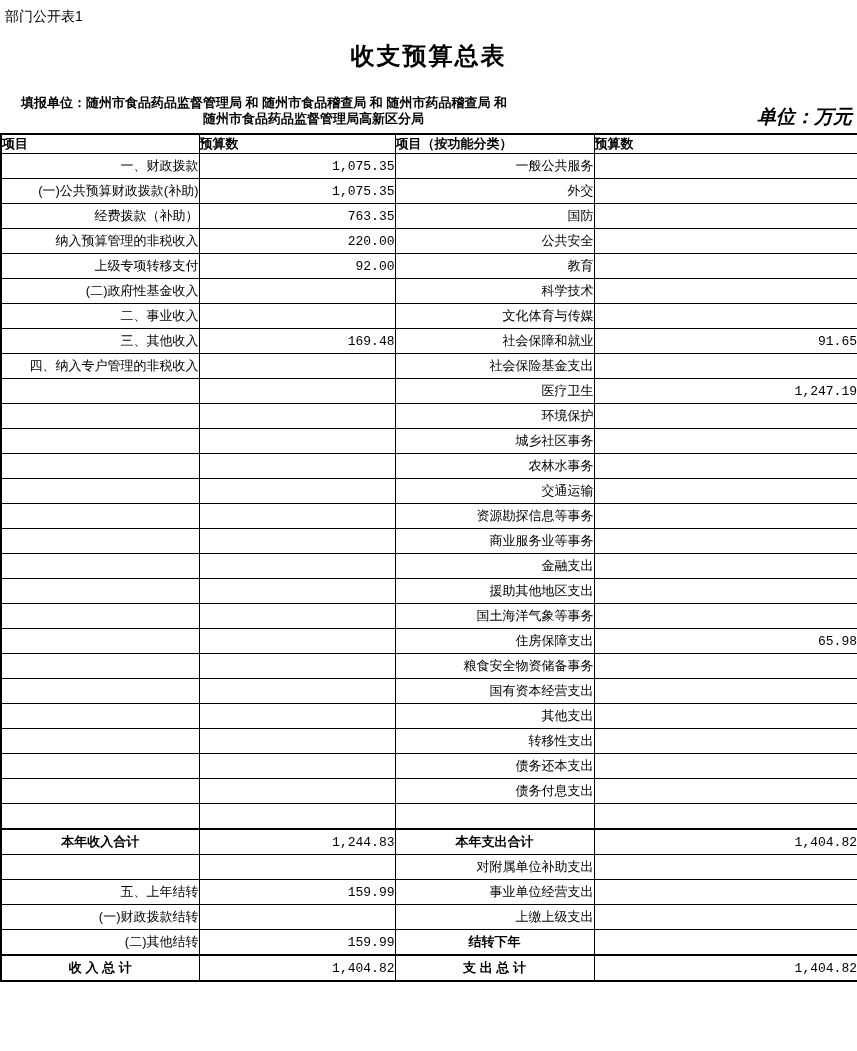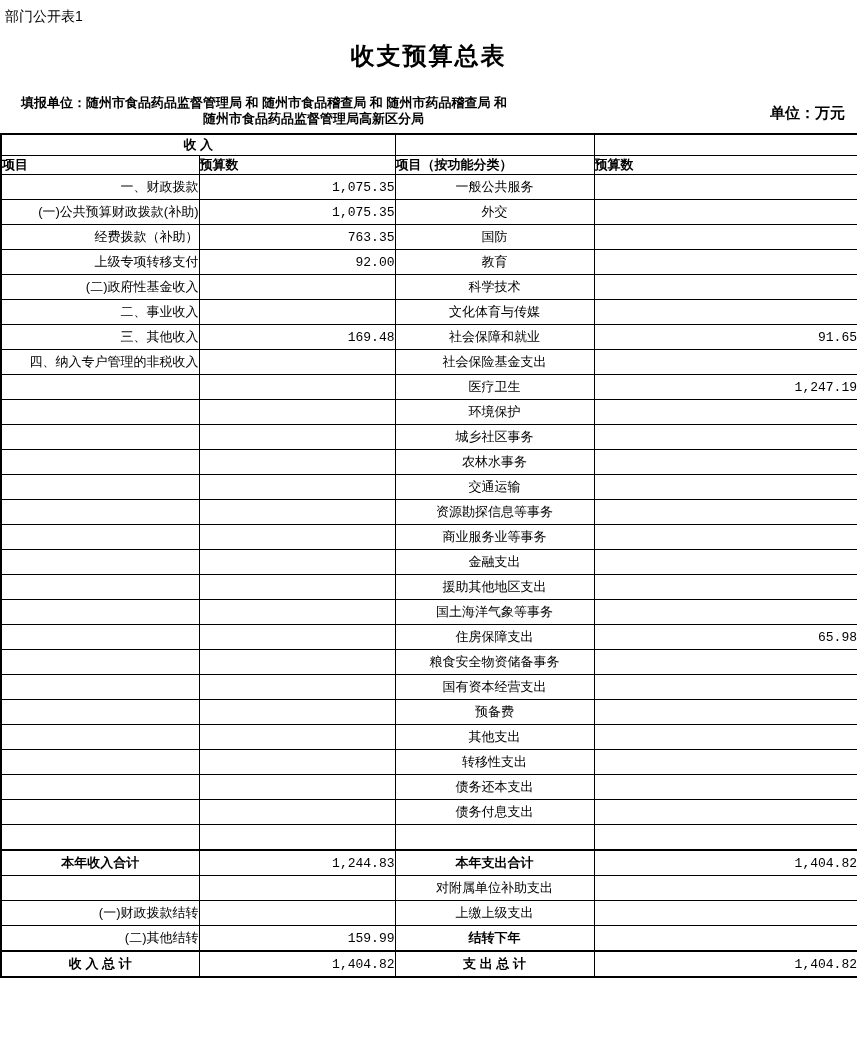--- a/index.html
+++ b/index.html
@@ -11,40 +11,40 @@
   .doc-label { position:absolute; top:8px; left:5px; font-size:14px; font-weight:normal; }
   .title {
     position:absolute; top:40px; left:0; width:857px; text-align:center;
     font-size:24px; font-weight:bold; letter-spacing:2px;
   }
   .filler {
     position:absolute; top:95px; left:21px; width:585px;
     font-size:13px; font-weight:bold; line-height:16px; white-space:nowrap;
   }
   .filler .line2 { text-align:center; white-space:nowrap; }
-  .unit { position:absolute; top:104px; right:12px; font-size:15px; font-weight:bold; }
+  .unit { position:absolute; top:104px; right:5px; font-size:19px; font-weight:bold;font-style:italic; }
 
   table.budget {
     position:absolute; top:133px; left:0; width:857px;
     border-collapse:collapse; table-layout:fixed;
     border:2px solid #000;
   }
   .budget td {
     border:1px solid #000; padding:0; overflow:hidden; white-space:nowrap;
     font-size:13px; vertical-align:middle;
   }
   .gh  { font-weight:bold; text-align:center; font-size:14px; white-space:pre; height:20px; }
   .ch  { font-weight:bold; text-align:left; font-size:13px; height:16px;margin-top:24px; }
   tr.data td { height:24px; }
   .c-item { text-align:right; }
   .c-num  {
     text-align:right; padding-right:2px;
     font-family:"Liberation Mono","DejaVu Sans Mono",monospace; font-size:13px;
   }
-  .c-out  { text-align:center; padding-left:3px; }
+  .c-out  { text-align:right; padding-left:3px; }
   .bc { font-weight:bold; text-align:center; white-space:pre; padding-left:0 !important; }
   tr.thick td { border-top-width:2px; }
 </style>
 </head>
 <body>
 
 <div class="doc-label">部门公开表1</div>
 <div class="title">收支预算总表</div>
 <div class="filler">
   <div class="line1">填报单位：随州市食品药品监督管理局 和 随州市食品稽查局 和 随州市药品稽查局 和</div>
@@ -53,25 +53,20 @@
 <div class="unit">单位：万元</div>
 
 <table class="budget">
   <colgroup>
     <col style="width:198px">
     <col style="width:196px">
     <col style="width:199px">
     <col style="width:264px">
   </colgroup>
   <tbody>
-    <tr>
-      <td colspan="2" class="gh">收      入</td>
-      <td class="gh"></td>
-      <td class="gh"></td>
-    </tr>
     <tr>
       <td class="ch">项目</td>
       <td class="ch">预算数</td>
       <td class="ch">项目（按功能分类）</td>
       <td class="ch">预算数</td>
     </tr>
   <tr class="data">
         <td class="c-item" style="padding-left: 5px;">一、财政拨款</td>
         <td class="c-num">1,075.35</td>
         <td class="c-out">一般公共服务</td>
@@ -83,20 +78,26 @@
         <td class="c-out">外交</td>
         <td class="c-num"></td>
       </tr>
       <tr class="data">
         <td class="c-item" style="padding-left: 20px;">经费拨款（补助）</td>
         <td class="c-num">763.35</td>
         <td class="c-out">国防</td>
         <td class="c-num"></td>
       </tr>
       <tr class="data">
+        <td class="c-item" style="padding-left: 31px;">纳入预算管理的非税收入</td>
+        <td class="c-num">220.00</td>
+        <td class="c-out">公共安全</td>
+        <td class="c-num"></td>
+      </tr>
+      <tr class="data">
         <td class="c-item" style="padding-left: 31px;">上级专项转移支付</td>
         <td class="c-num">92.00</td>
         <td class="c-out">教育</td>
         <td class="c-num"></td>
       </tr>
       <tr class="data">
         <td class="c-item" style="padding-left: 10px;">(二)政府性基金收入</td>
         <td class="c-num"></td>
         <td class="c-out">科学技术</td>
         <td class="c-num"></td>
@@ -188,26 +189,20 @@
       <tr class="data">
         <td class="c-item" style="padding-left: 5px;"></td>
         <td class="c-num"></td>
         <td class="c-out">粮食安全物资储备事务</td>
         <td class="c-num"></td>
       </tr>
       <tr class="data">
         <td class="c-item" style="padding-left: 5px;"></td>
         <td class="c-num"></td>
         <td class="c-out">国有资本经营支出</td>
-        <td class="c-num"></td>
-      </tr>
-      <tr class="data">
-        <td class="c-item" style="padding-left: 5px;"></td>
-        <td class="c-num"></td>
-        <td class="c-out">预备费</td>
         <td class="c-num"></td>
       </tr>
       <tr class="data">
         <td class="c-item" style="padding-left: 5px;"></td>
         <td class="c-num"></td>
         <td class="c-out">其他支出</td>
         <td class="c-num"></td>
       </tr>
       <tr class="data">
         <td class="c-item" style="padding-left: 5px;"></td>
@@ -239,20 +234,26 @@
         <td class="c-out bc">本年支出合计</td>
         <td class="c-num">1,404.82</td>
       </tr>
       <tr class="data">
         <td class="c-item" style="padding-left: 5px;"></td>
         <td class="c-num"></td>
         <td class="c-out">对附属单位补助支出</td>
         <td class="c-num"></td>
       </tr>
       <tr class="data">
+        <td class="c-item" style="padding-left: 5px;">五、上年结转</td>
+        <td class="c-num">159.99</td>
+        <td class="c-out">事业单位经营支出</td>
+        <td class="c-num"></td>
+      </tr>
+      <tr class="data">
         <td class="c-item" style=" margin-top: 36px;">(一)财政拨款结转</td>
         <td class="c-num"></td>
         <td class="c-out">上缴上级支出</td>
         <td class="c-num"></td>
       </tr>
       <tr class="data">
         <td class="c-item" style="padding-left: 28px;">(二)其他结转</td>
         <td class="c-num">159.99</td>
         <td class="c-out bc">结转下年</td>
         <td class="c-num"></td>

